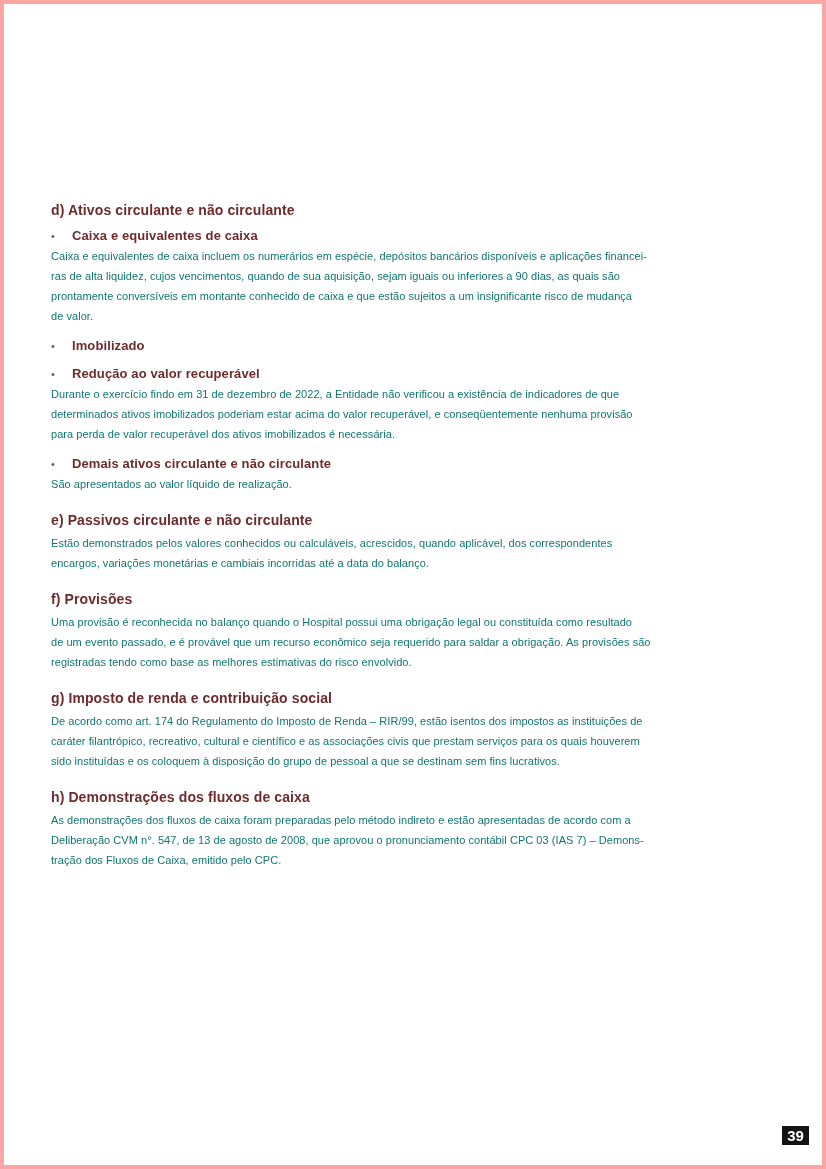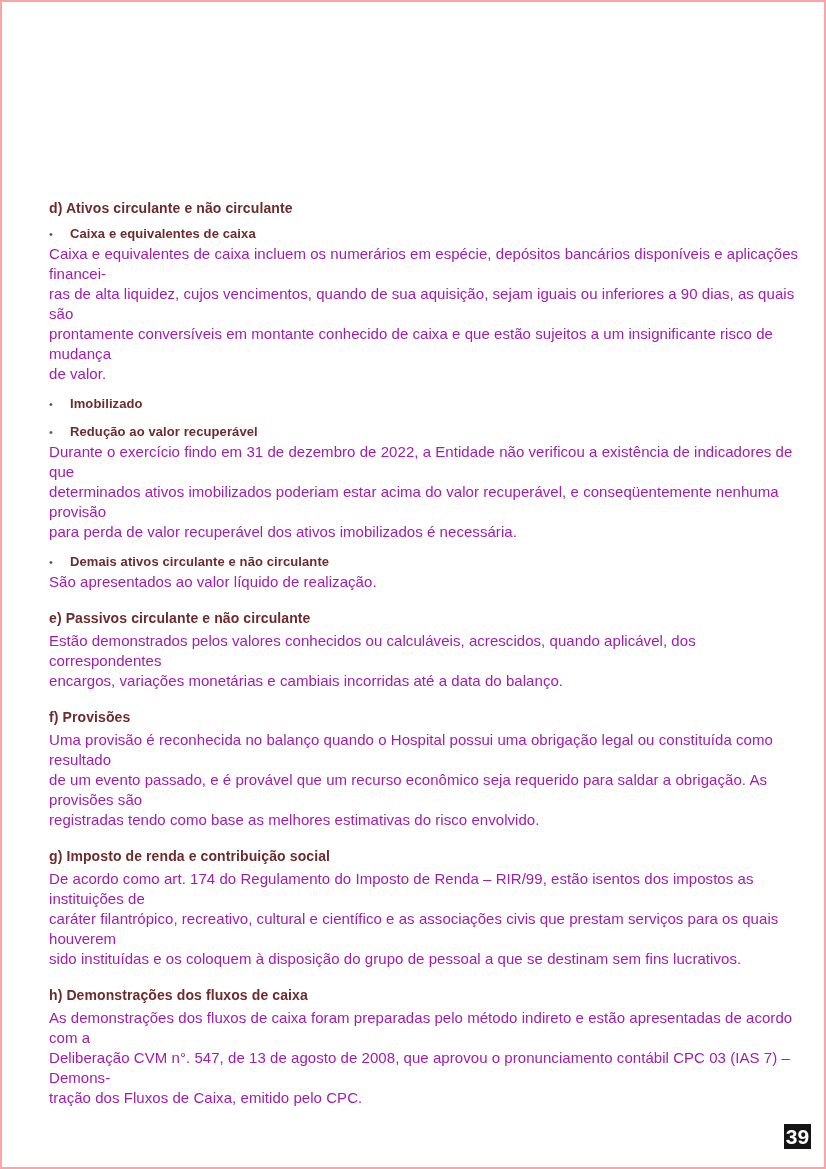--- a/index.html
+++ b/index.html
@@ -6,21 +6,21 @@
   html, body { background: #ffffff; }
   body {
     width: 826px; height: 1169px;
     font-family: "Liberation Sans", "DejaVu Sans", sans-serif;
     position: relative;
     overflow: hidden;
   }
   .page {
     position: absolute; inset: 0;
     background: #ffffff;
-    border: 2px solid #fca5a5;
+    border: 4px solid #fca5a5;
   }
   .content {
     position: absolute;
     top: 198px; left: 47px;
     width: 754px;
   }
   .heading {
     font-size: 14px;
     font-weight: 700;
     line-height: 17px;
@@ -42,36 +42,36 @@
     width: 21px;
     flex: 0 0 21px;
   }
   .bullet .bullet-label {
     font-size: 13px;
     font-weight: 600;
     color: #6e2b2d;
     letter-spacing: 0.1px;
   }
   .para {
-    font-size: 15px;
+    font-size: 11px;
     line-height: 20px;
-    color: #a21caf;
+    color: #0f766e;
     white-space: pre-line;
     letter-spacing: 0.05px;
   }
   .para + .para { margin-top: 17px; }
   .page-number {
     position: absolute;
     top: 1122px;
     right: 13px;
     width: 27px;
-    height: 25px;
+    height: 19px;
     background: #141414;
     color: #ffffff;
-    font-size: 21px;
+    font-size: 15px;
     font-weight: 700;
     display: flex;
     align-items: center;
     justify-content: center;
   }
 </style>
 </head>
 <body>
 
 <div class="page">

